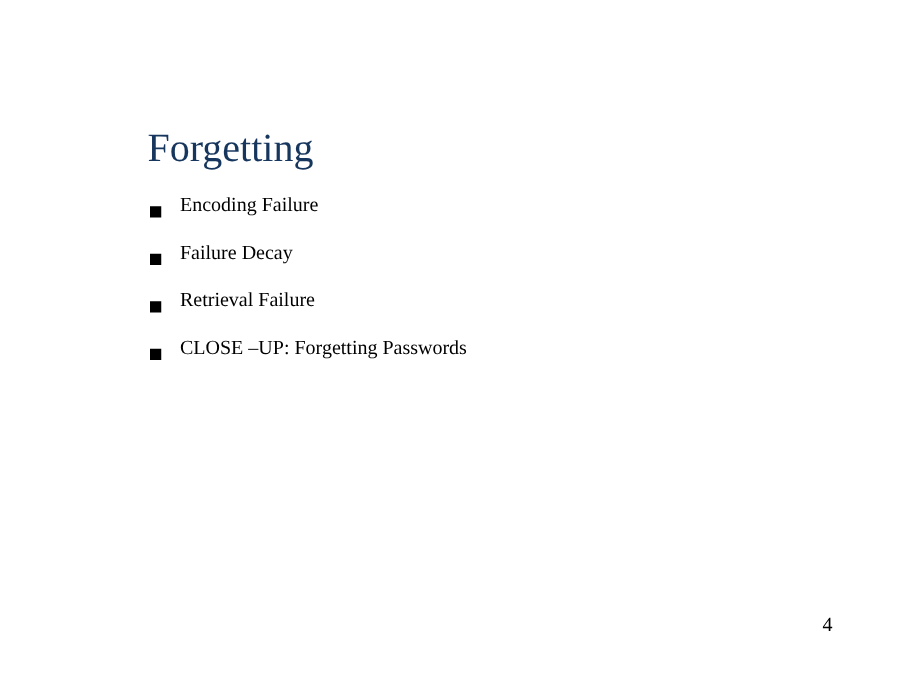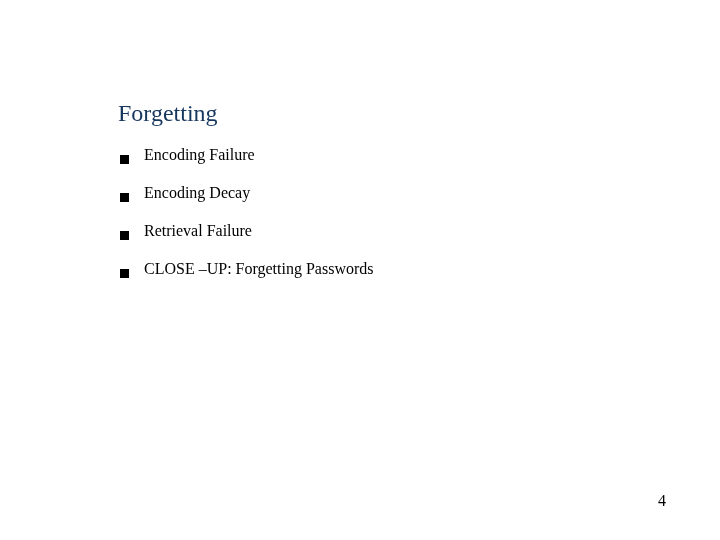--- a/index.html
+++ b/index.html
@@ -14,21 +14,21 @@
     overflow: hidden;
   }
   .slide {
     position: relative;
     width: 720px;
     height: 540px;
     box-sizing: border-box;
     padding: 100px 110px 0 118px;
   }
   .title {
-    font-size: 24px;
+    font-size: 32px;
     color: #17365d;
     margin: 0 0 18px 0;
     font-weight: 400;
   }
   .items {
     list-style: none;
     padding: 0;
     margin: 0;
   }
   .items li {
@@ -62,21 +62,21 @@
 
 <div class="slide">
   <h1 class="title">Forgetting</h1>
   <ul class="items">
     <li>
       <span class="bullet"></span>
       <span>Encoding Failure</span>
     </li>
     <li>
       <span class="bullet"></span>
-      <span>Encoding Decay</span>
+      <span>Failure Decay</span>
     </li>
     <li>
       <span class="bullet"></span>
       <span>Retrieval Failure</span>
     </li>
     <li>
       <span class="bullet"></span>
       <span>CLOSE –UP: Forgetting Passwords</span>
     </li>
   </ul>

